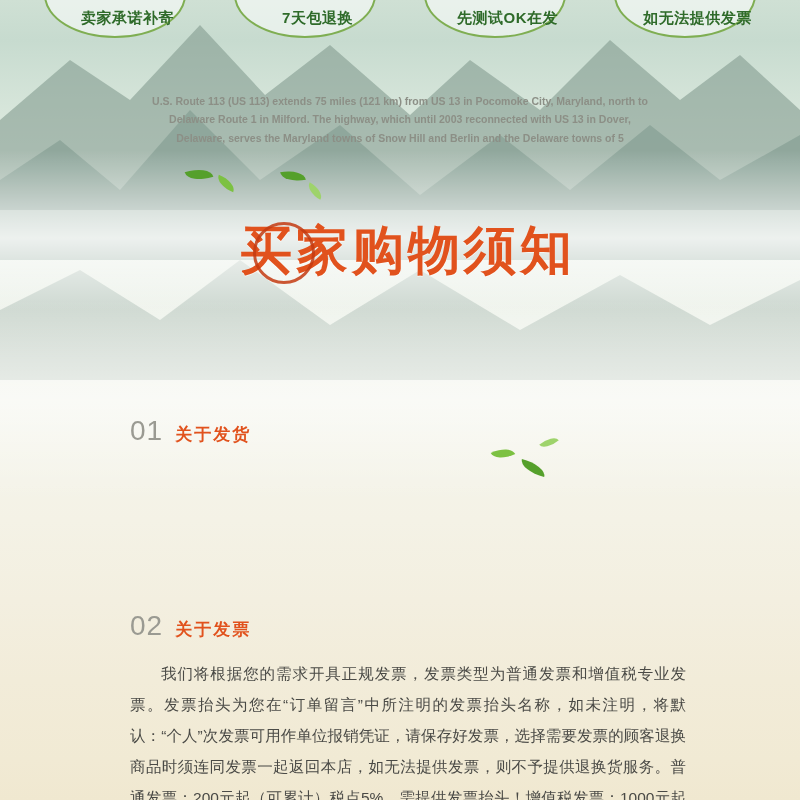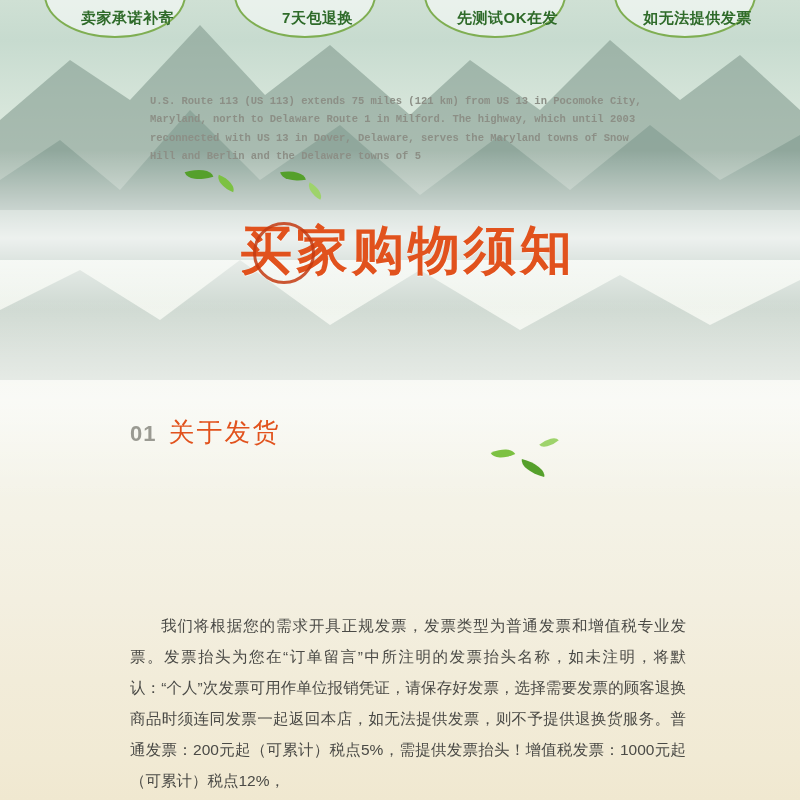--- a/index.html
+++ b/index.html
@@ -89,25 +89,25 @@
     white-space: nowrap;
     margin-left: 25px;
   }
 
   
   #intro-en {
     position: absolute;
     top: 92px;
     left: 150px;
     width: 500px;
+    text-align: center;
     font-size: 10.5px;
     line-height: 1.75;
     font-weight: bold;
     color: #8c8f86;
-    font-family: Liberation Mono, monospace;
   }
 
   
   .leaf {
     position: absolute;
     background: #7cc142;
     border-radius: 0 100% 0 100%;
     pointer-events: none;
   }
   .leaf.dark { background: #55a02b; }
@@ -145,29 +145,29 @@
     left: 130px;
     width: 556px;
   }
   .sec-head {
     display: flex;
     align-items: baseline;
     gap: 12px;
     margin-bottom: 16px;
   }
   .sec-num {
-    font-size: 22px;
+    font-size: 28px;
     color: #9a9a92;
-    font-weight: bold;
+    font-weight: normal;
     letter-spacing: 1px;
   }
   .sec-title {
-    font-size: 26px;
+    font-size: 17px;
     color: #e1521d;
-    font-weight: normal;
+    font-weight: bold;
     letter-spacing: 2px;
   }
   .sec-body {
     font-size: 15.5px;
     line-height: 2.0;
     color: #4a4a46;
     text-indent: 2em;
     text-align: justify;
   }
 
@@ -220,16 +220,20 @@
   <div id="title-seal"></div>
 
   <div class="section" id="sec-01">
     <div class="sec-head">
       <span class="sec-num">01</span>
       <span class="sec-title">关于发货</span>
     </div>
   </div>
 
   <div class="section" id="sec-02">
+    <div class="sec-head">
+      <span class="sec-num">02</span>
+      <span class="sec-title">关于发票</span>
+    </div>
     <div class="sec-body">我们将根据您的需求开具正规发票，发票类型为普通发票和增值税专业发票。发票抬头为您在“订单留言”中所注明的发票抬头名称，如未注明，将默认：“个人”次发票可用作单位报销凭证，请保存好发票，选择需要发票的顾客退换商品时须连同发票一起返回本店，如无法提供发票，则不予提供退换货服务。普通发票：200元起（可累计）税点5%，需提供发票抬头！增值税发票：1000元起（可累计）税点12%，</div>
   </div>
 
 </div>
 
 </body></html>

